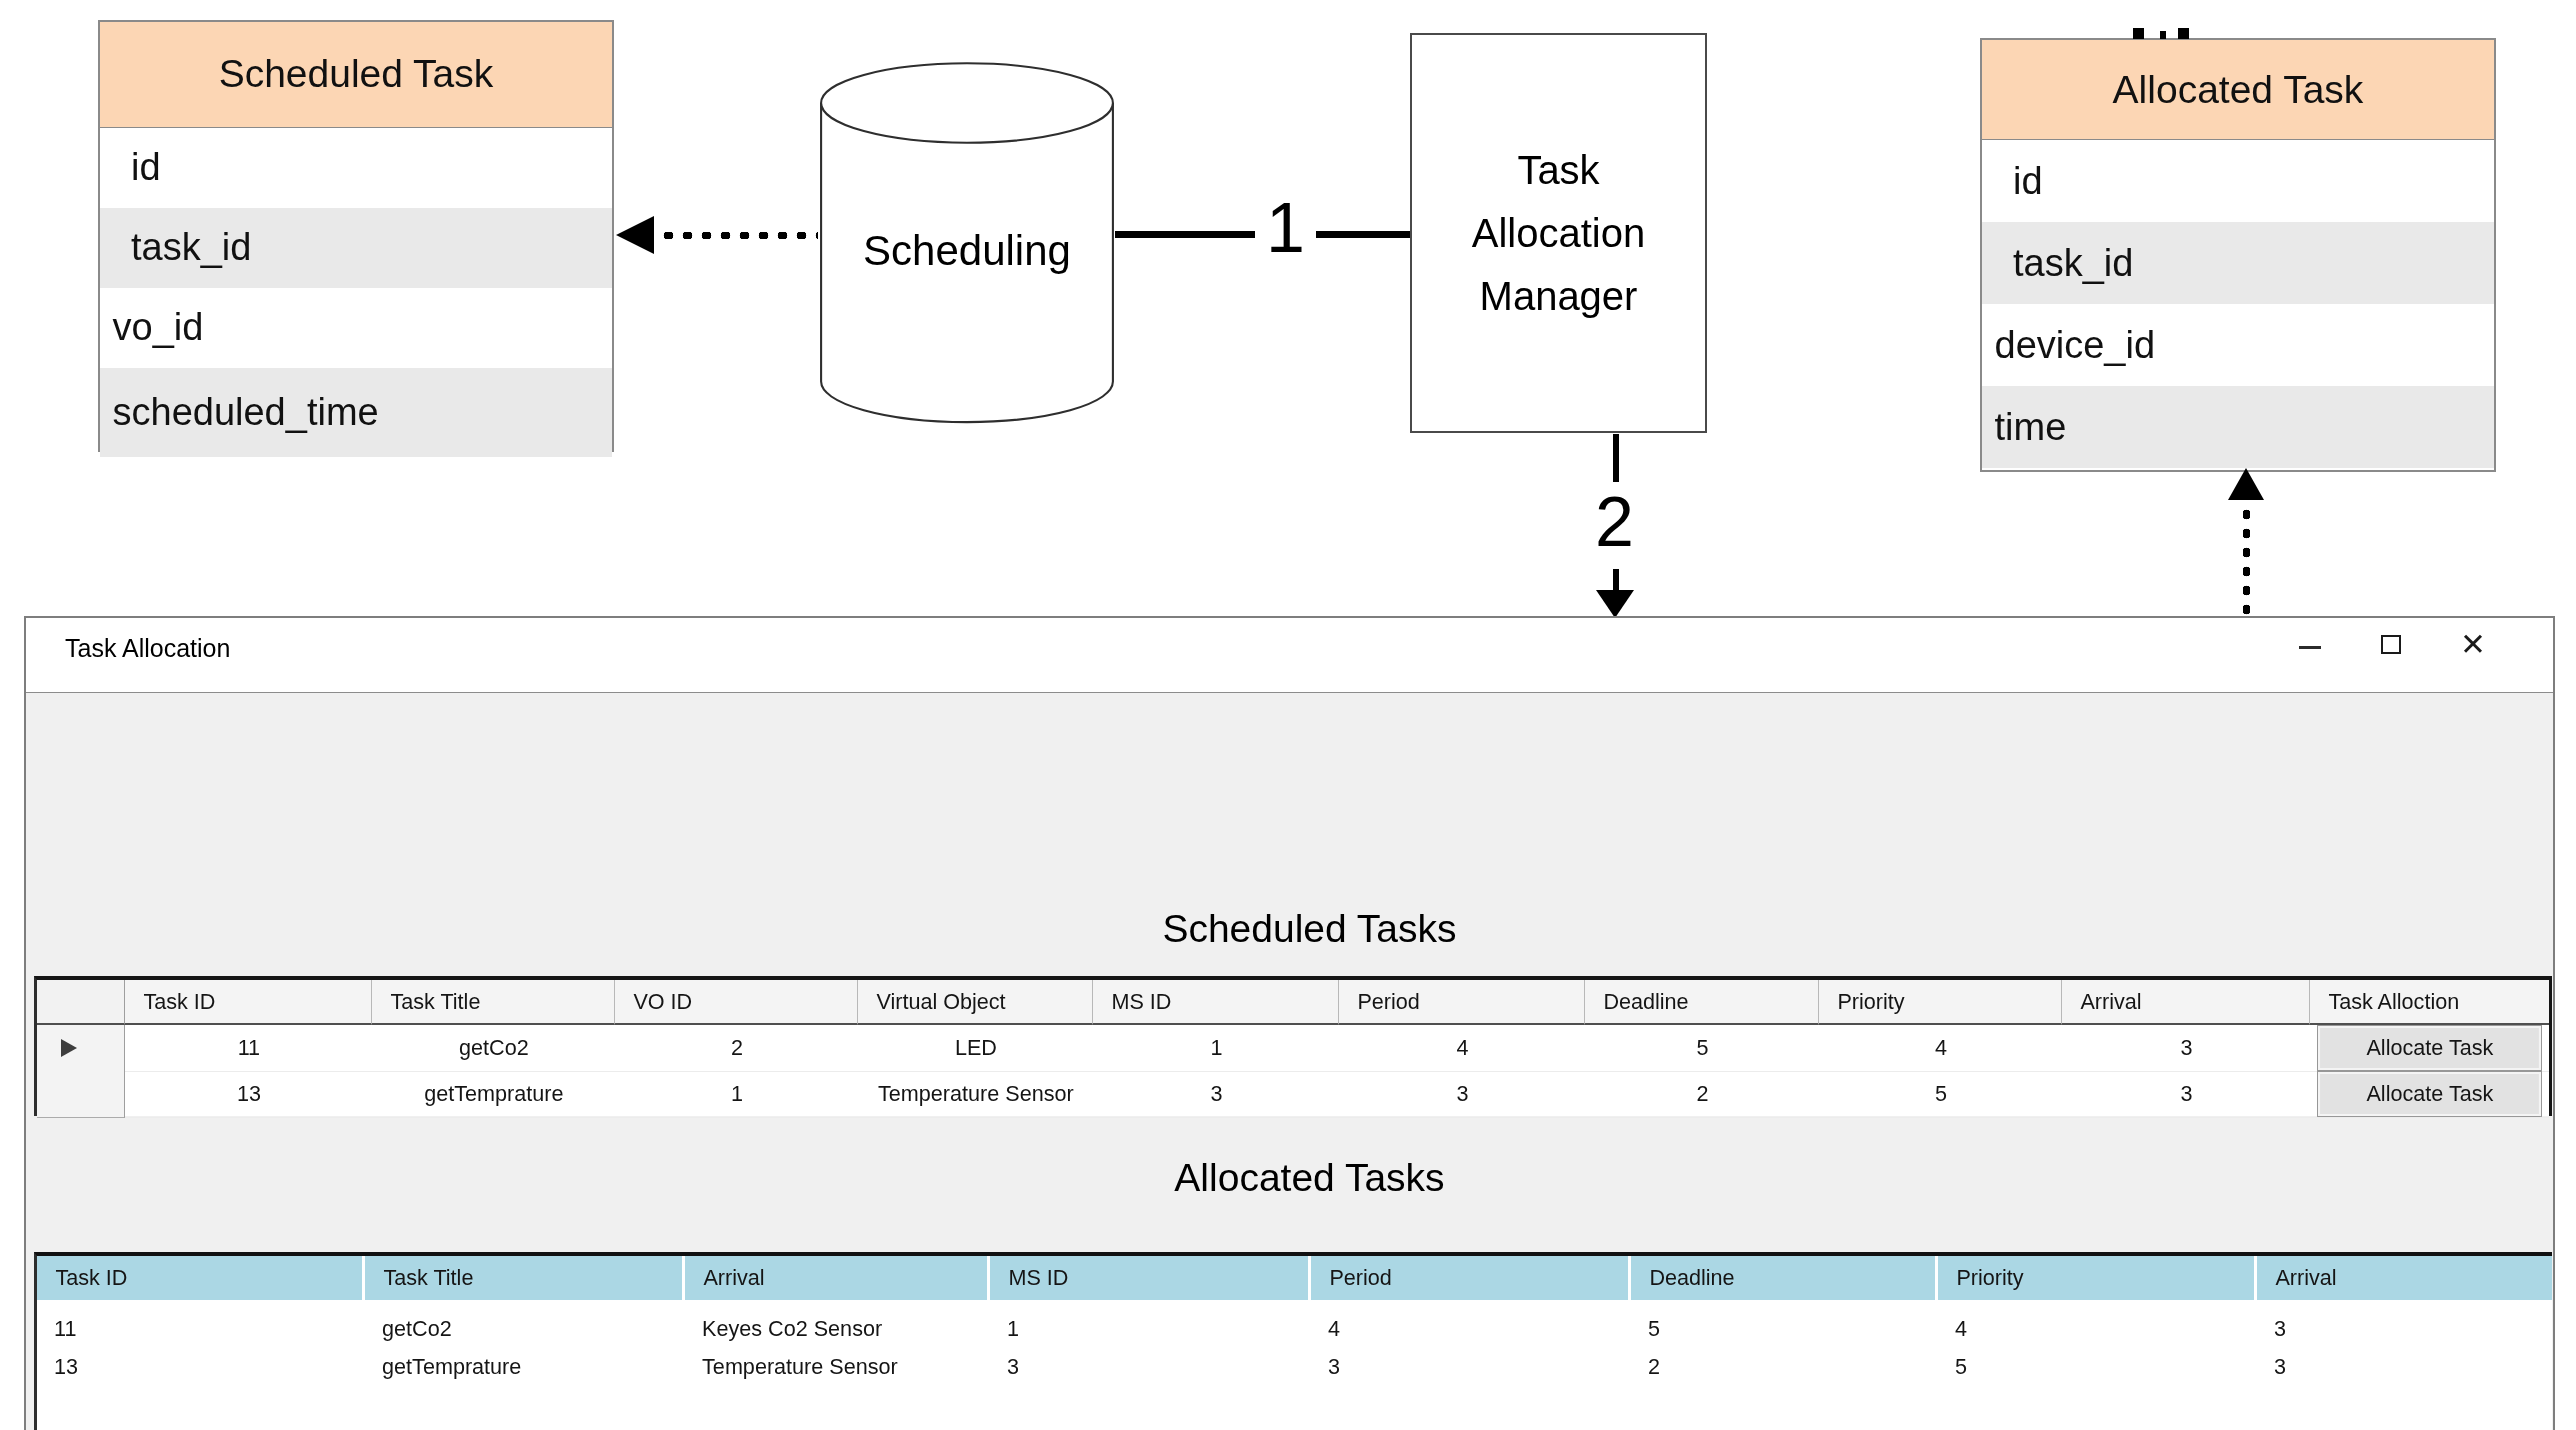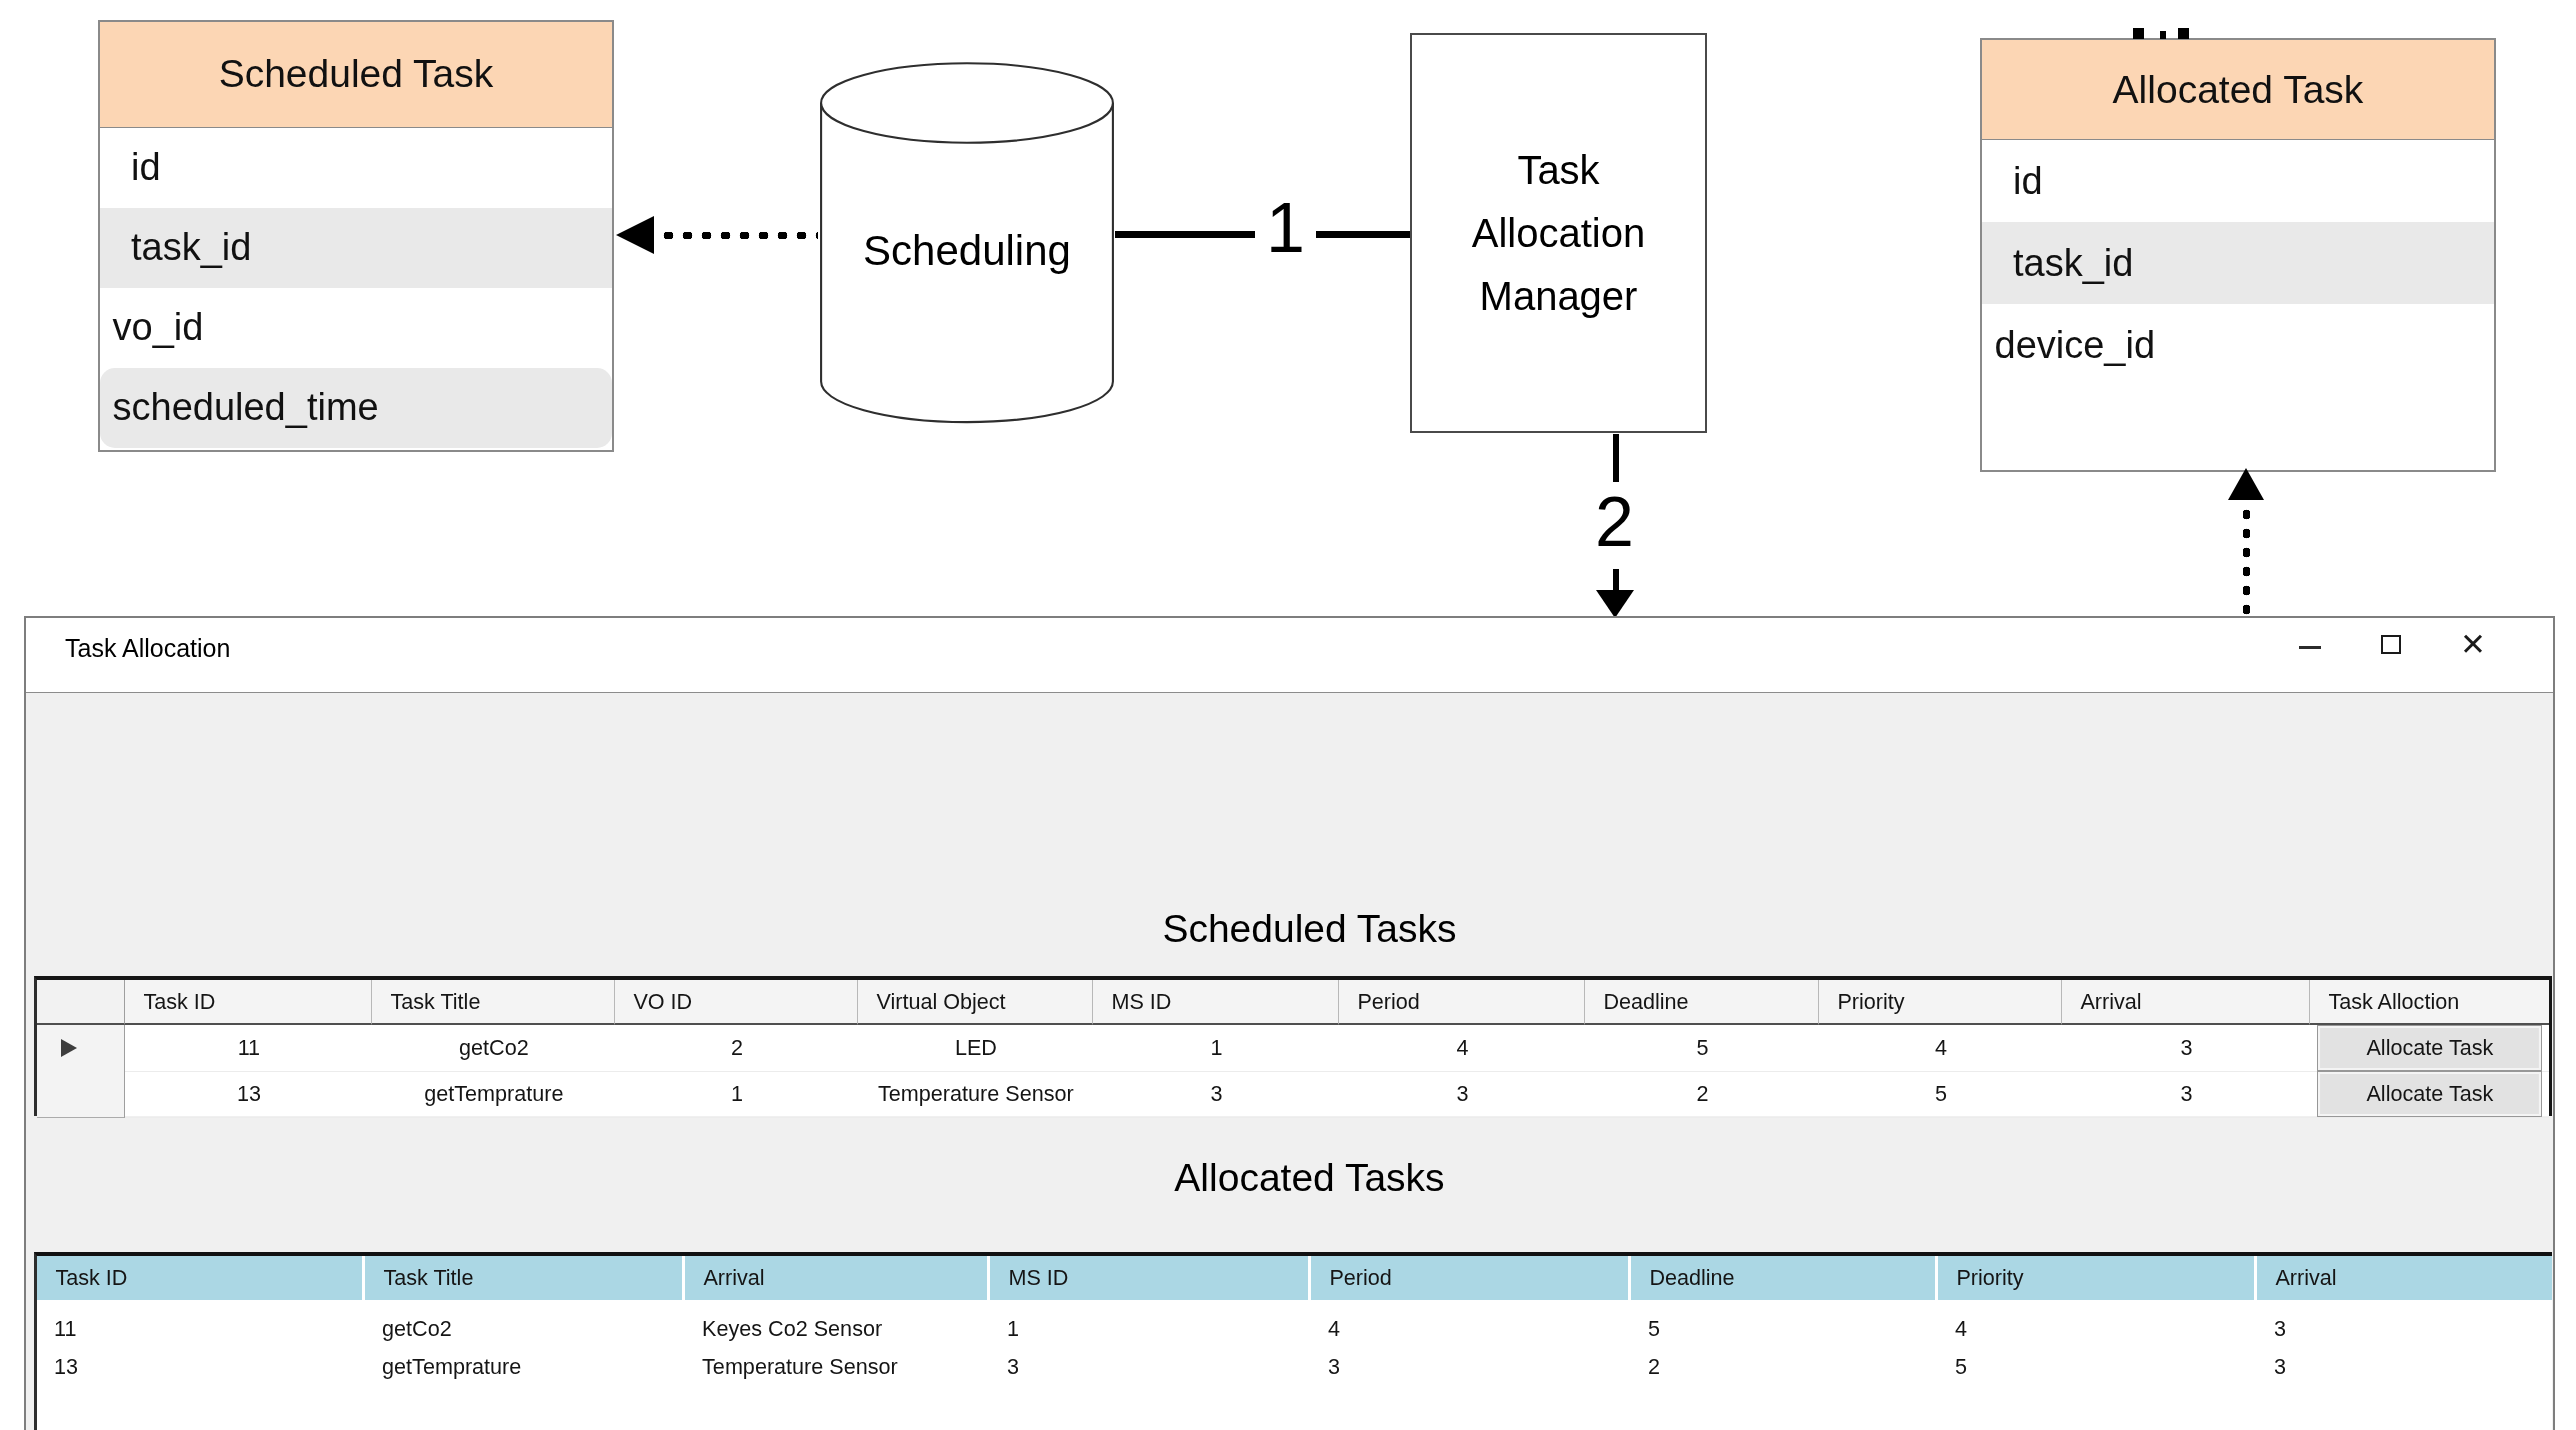--- a/index.html
+++ b/index.html
@@ -111,21 +111,21 @@
     <div class="entity-header" style="height:106px;">Scheduled Task</div>
     <div class="entity-row" style="height:80px;">
       <span class="pad-a">id</span>
     </div>
     <div class="entity-row alt" style="height:80px;">
       <span class="pad-a">task_id</span>
     </div>
     <div class="entity-row" style="height:80px;">
       <span class="pad-b">vo_id</span>
     </div>
-    <div class="entity-row alt" style="height:80px;border-radius:15px;">
+    <div class="entity-row alt" style="height:89px;">
       <span class="pad-b">scheduled_time</span>
     </div>
   </div>
 
   <div class="abs tri-left" style="left:616px; top:216px;"></div>
   <div class="abs dots-h" style="left:659px; top:232px; width:159px;"></div>
 
   <div class="abs" style="left:819px; top:61px; width:296px; height:364px;">
     <svg width="296" height="364" viewBox="0 0 425 522">
       <path d="M3 60 L3 460 A209 58 0 0 0 422 460 L422 60" fill="#ffffff" stroke="#2e2e2e" stroke-width="3"></path>
@@ -156,20 +156,23 @@
   <div class="abs entity" style="left:1980px; top:38px; width:516px; height:434px;">
     <div class="entity-header" style="height:100px;">Allocated Task</div>
     <div class="entity-row" style="height:82px;">
       <span class="pad-a">id</span>
     </div>
     <div class="entity-row alt" style="height:82px;">
       <span class="pad-a">task_id</span>
     </div>
     <div class="entity-row" style="height:82px;">
       <span class="pad-b">device_id</span>
+    </div>
+    <div class="entity-row alt" style="height:82px;">
+      <span class="pad-b">time</span>
     </div>
   </div>
 
   <div class="abs fragment" style="left:2133px; top:28px; width:11px; height:11px;"></div>
   <div class="abs fragment" style="left:2160px; top:31px; width:6.3px; height:8.4px;"></div>
   <div class="abs fragment" style="left:2178px; top:28px; width:11px; height:11px;"></div>
 
   <div class="abs tri-up" style="left:2228px; top:468px;"></div>
   <div class="abs dots-v" style="left:2243px; top:505px; height:112px;"></div>
 

